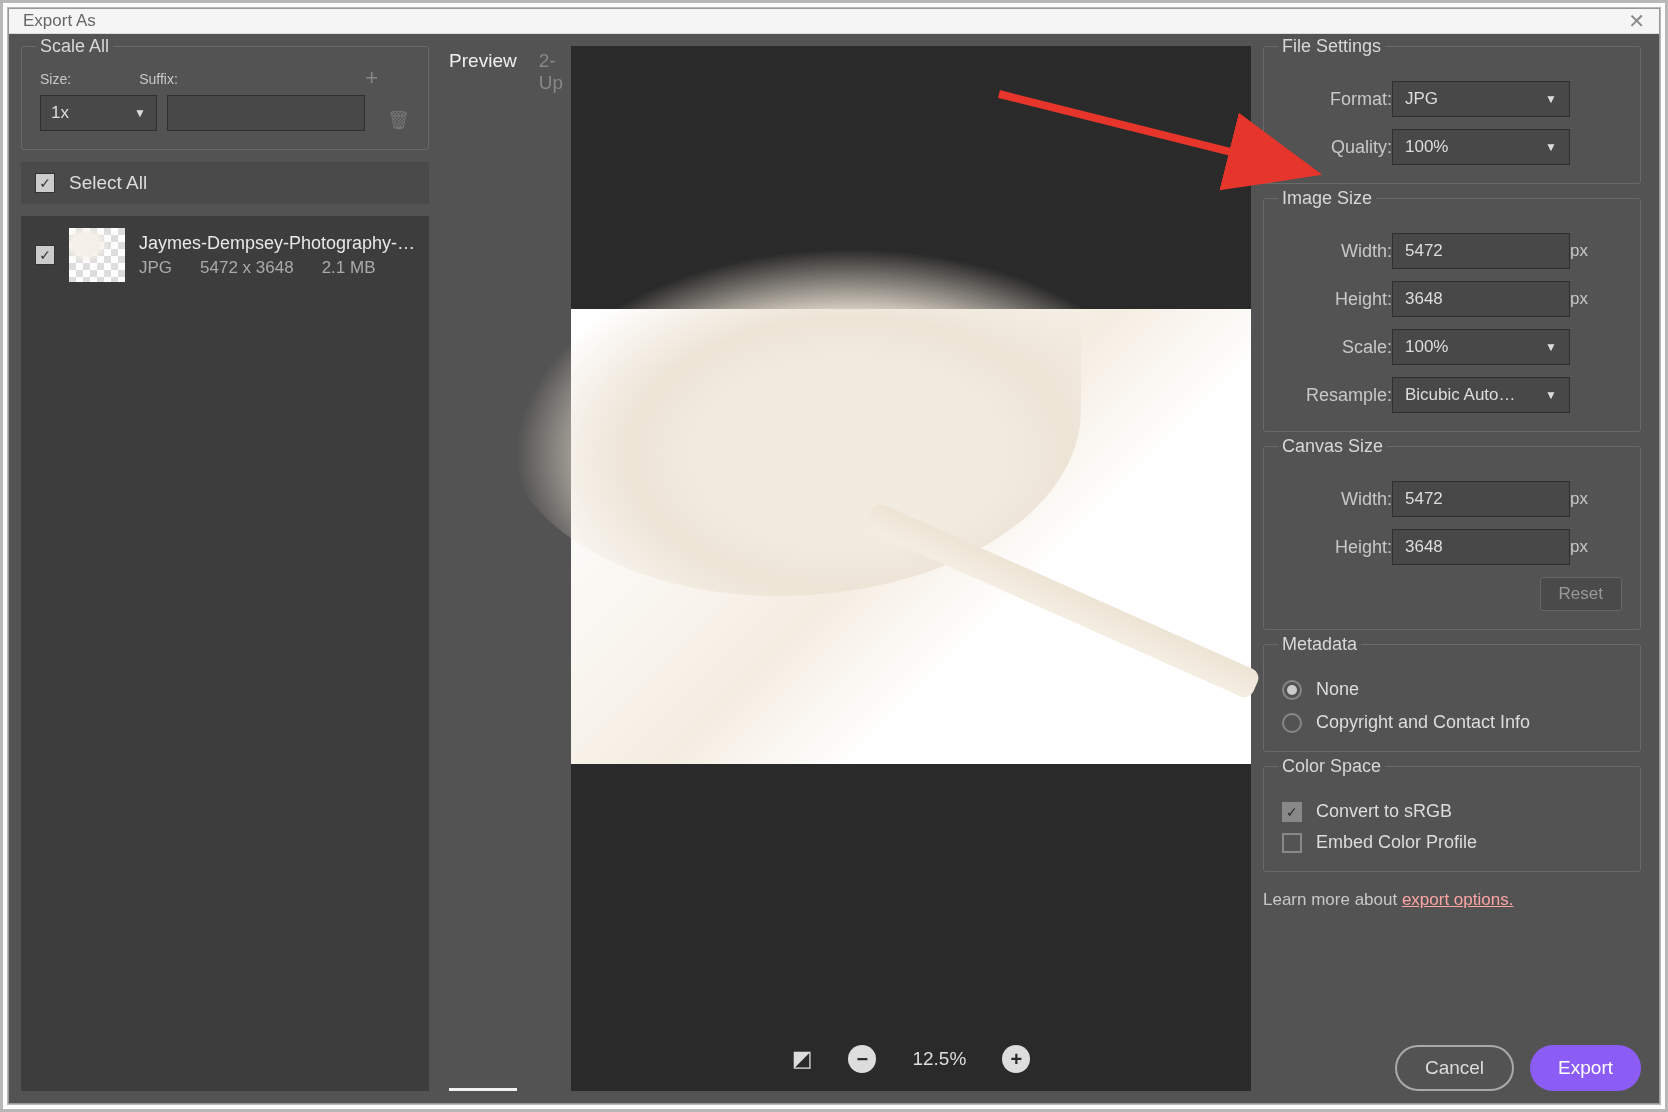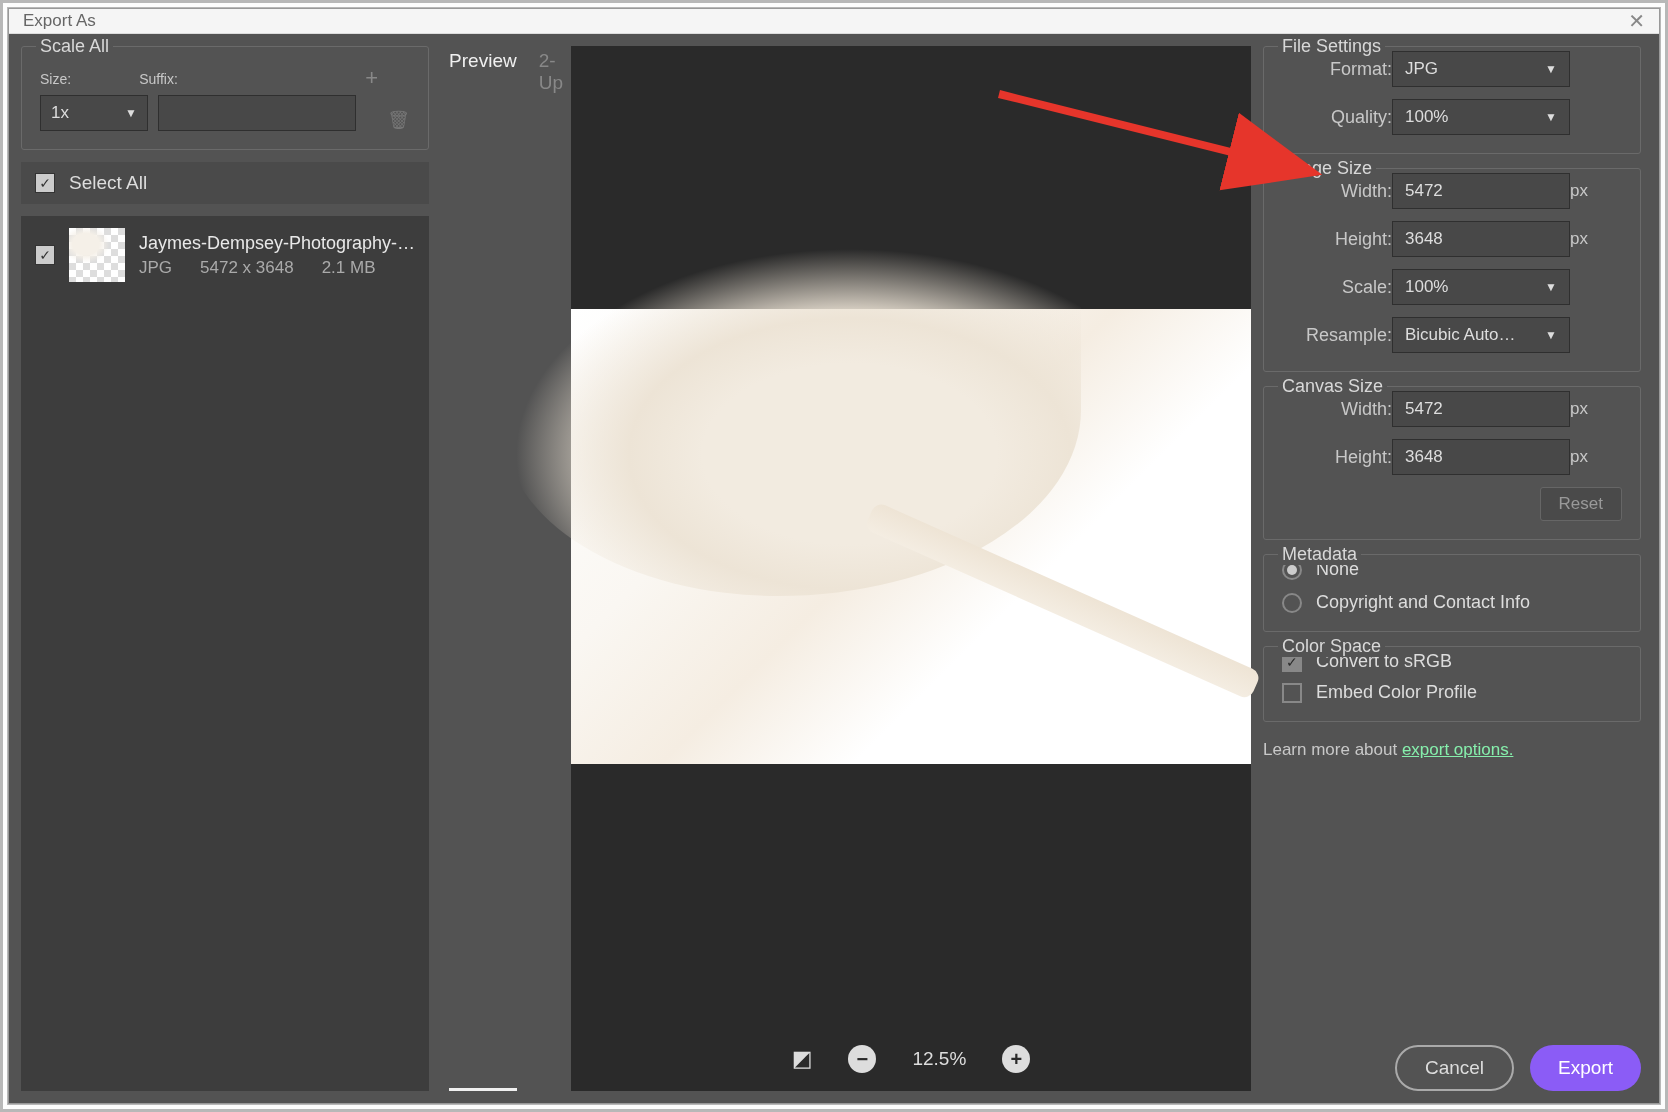--- a/index.html
+++ b/index.html
@@ -10,21 +10,21 @@
 .close-x { color: #888; font-size: 20px; cursor: pointer; font-weight: 300; }
 .main { flex: 1; background: #535353; display: flex; gap: 12px; padding: 12px; position: relative; }
 
 
 .left-panel { width: 420px; display: flex; flex-direction: column; gap: 12px; }
 .scale-group { border: 1px solid #6a6a6a; border-radius: 3px; padding: 14px 18px 18px; position: relative; }
 .group-title { color: #d8d8d8; font-size: 18px; position: absolute; top: -11px; left: 14px; background: #535353; padding: 0 4px; }
 .scale-row1 { display: flex; gap: 68px; margin: 10px 0 8px; }
 .scale-label { color: #c8c8c8; font-size: 14px; }
 .scale-row2 { display: flex; align-items: center; gap: 10px; }
-.size-select { background: #484848; border: 1px solid #2f2f2f; color: #ddd; padding: 6px 10px; font-size: 17px; width: 108px; height: 36px; display: flex; justify-content: space-between; align-items: center; }
+.size-select { background: #484848; border: 1px solid #2f2f2f; color: #ddd; padding: 6px 10px; font-size: 17px; width: 117px; height: 36px; display: flex; justify-content: space-between; align-items: center; }
 .suffix-input { background: #484848; border: 1px solid #2f2f2f; width: 198px; height: 36px; }
 .plus-btn { color: #888; font-size: 22px; position: absolute; top: 18px; right: 50px; }
 .trash-btn { color: #777; font-size: 18px; position: absolute; bottom: 18px; right: 18px; }
 
 .select-all-bar { background: #4a4a4a; padding: 10px 14px; display: flex; align-items: center; gap: 14px; }
 .checkbox { width: 20px; height: 20px; background: #ccc; border: 1px solid #333; display: flex; align-items: center; justify-content: center; font-size: 14px; color: #333; }
 .select-all-text { color: #ddd; font-size: 19px; }
 
 .asset-list { background: #3d3d3d; flex: 1; }
 .asset-item { display: flex; align-items: center; gap: 14px; padding: 12px 14px; background: #3d3d3d; }
@@ -46,41 +46,41 @@
 .canvas { width: 680px; height: 455px; background: linear-gradient(135deg, #fff 0%, #faf7f2 30%, #f5ede2 48%, #fff 65%, #fff 100%); position: relative; }
 .canvas::before { content: ""; position: absolute; left: -10%; top: -15%; width: 85%; height: 78%; background: radial-gradient(ellipse at 60% 60%, #f2ebe0 30%, #ede4d6 45%, transparent 68%); border-radius: 0 0 55% 50%; }
 .canvas::after { content: ""; position: absolute; left: 44%; top: 42%; width: 62%; height: 30px; background: linear-gradient(to bottom, #eee4d5, #f4ede2); transform: rotate(24deg); transform-origin: left center; border-radius: 10px; }
 .zoombar { display: flex; align-items: center; justify-content: center; gap: 36px; padding: 18px 0; }
 .zoom-icon { color: #ddd; font-size: 22px; }
 .zoom-circle { width: 28px; height: 28px; border-radius: 50%; background: #ddd; color: #2a2a2a; display: flex; align-items: center; justify-content: center; font-size: 20px; font-weight: bold; }
 .zoom-text { color: #ddd; font-size: 19px; }
 
 
 .right-panel { width: 410px; display: flex; flex-direction: column; gap: 14px; padding-right: 6px; }
-.settings-group { border: 1px solid #6a6a6a; border-radius: 3px; padding: 4px 18px 18px 18px; position: relative; }
+.settings-group { border: 1px solid #6a6a6a; border-radius: 3px; padding: 34px 18px 18px 18px; position: relative; }
 .field-row { display: flex; align-items: center; margin-bottom: 12px; gap: 0; }
 .field-row:last-child { margin-bottom: 0; }
 .field-label { color: #c8c8c8; font-size: 18px; width: 110px; text-align: right; }
 .field-input { background: #484848; border: 1px solid #2f2f2f; color: #ddd; padding: 7px 12px; font-size: 17px; width: 178px; height: 36px; display: flex; align-items: center; justify-content: space-between; }
 .field-unit { color: #c8c8c8; font-size: 17px; }
 .reset-row { display: flex; justify-content: flex-end; }
 .reset-btn { background: #4a4a4a; border: 1px solid #666; color: #999; padding: 6px 18px; font-size: 17px; border-radius: 3px; }
 
 .radio-row { display: flex; align-items: center; gap: 14px; margin-bottom: 12px; }
 .radio-row:last-child { margin-bottom: 0; }
 .radio { width: 20px; height: 20px; border-radius: 50%; border: 2px solid #888; display: flex; align-items: center; justify-content: center; }
 .radio.checked::after { content: ""; width: 10px; height: 10px; border-radius: 50%; background: #ccc; }
 .radio-label { color: #ddd; font-size: 18px; }
 .checkbox2 { width: 20px; height: 20px; border: 2px solid #888; background: transparent; display: flex; align-items: center; justify-content: center; color: #ddd; font-size: 14px; }
 .checkbox2.checked { background: #888; color: #2a2a2a; }
 .check-row { display: flex; align-items: center; gap: 14px; margin-bottom: 10px; }
 .check-row:last-child { margin-bottom: 0; }
 
 .learn-more { color: #c8c8c8; font-size: 17px; margin-top: 4px; }
-.learn-link { color: #86efac; text-decoration: underline; }
+.learn-link { color: #fca5a5; text-decoration: underline; }
 
 .footer { display: flex; justify-content: flex-end; gap: 16px; margin-top: auto; padding-top: 14px; }
 .btn { border-radius: 28px; padding: 10px 28px; font-size: 19px; cursor: pointer; border: none; }
 .btn-cancel { background: transparent; color: #ddd; border: 2px solid #aaa; }
 .btn-export { background: #8b5cf6; color: #fff; }
 
 .chevron { font-size: 12px; }
 
 
 .annotation-arrow { position: absolute; top: 50px; left: 980px; pointer-events: none; z-index: 100; }

